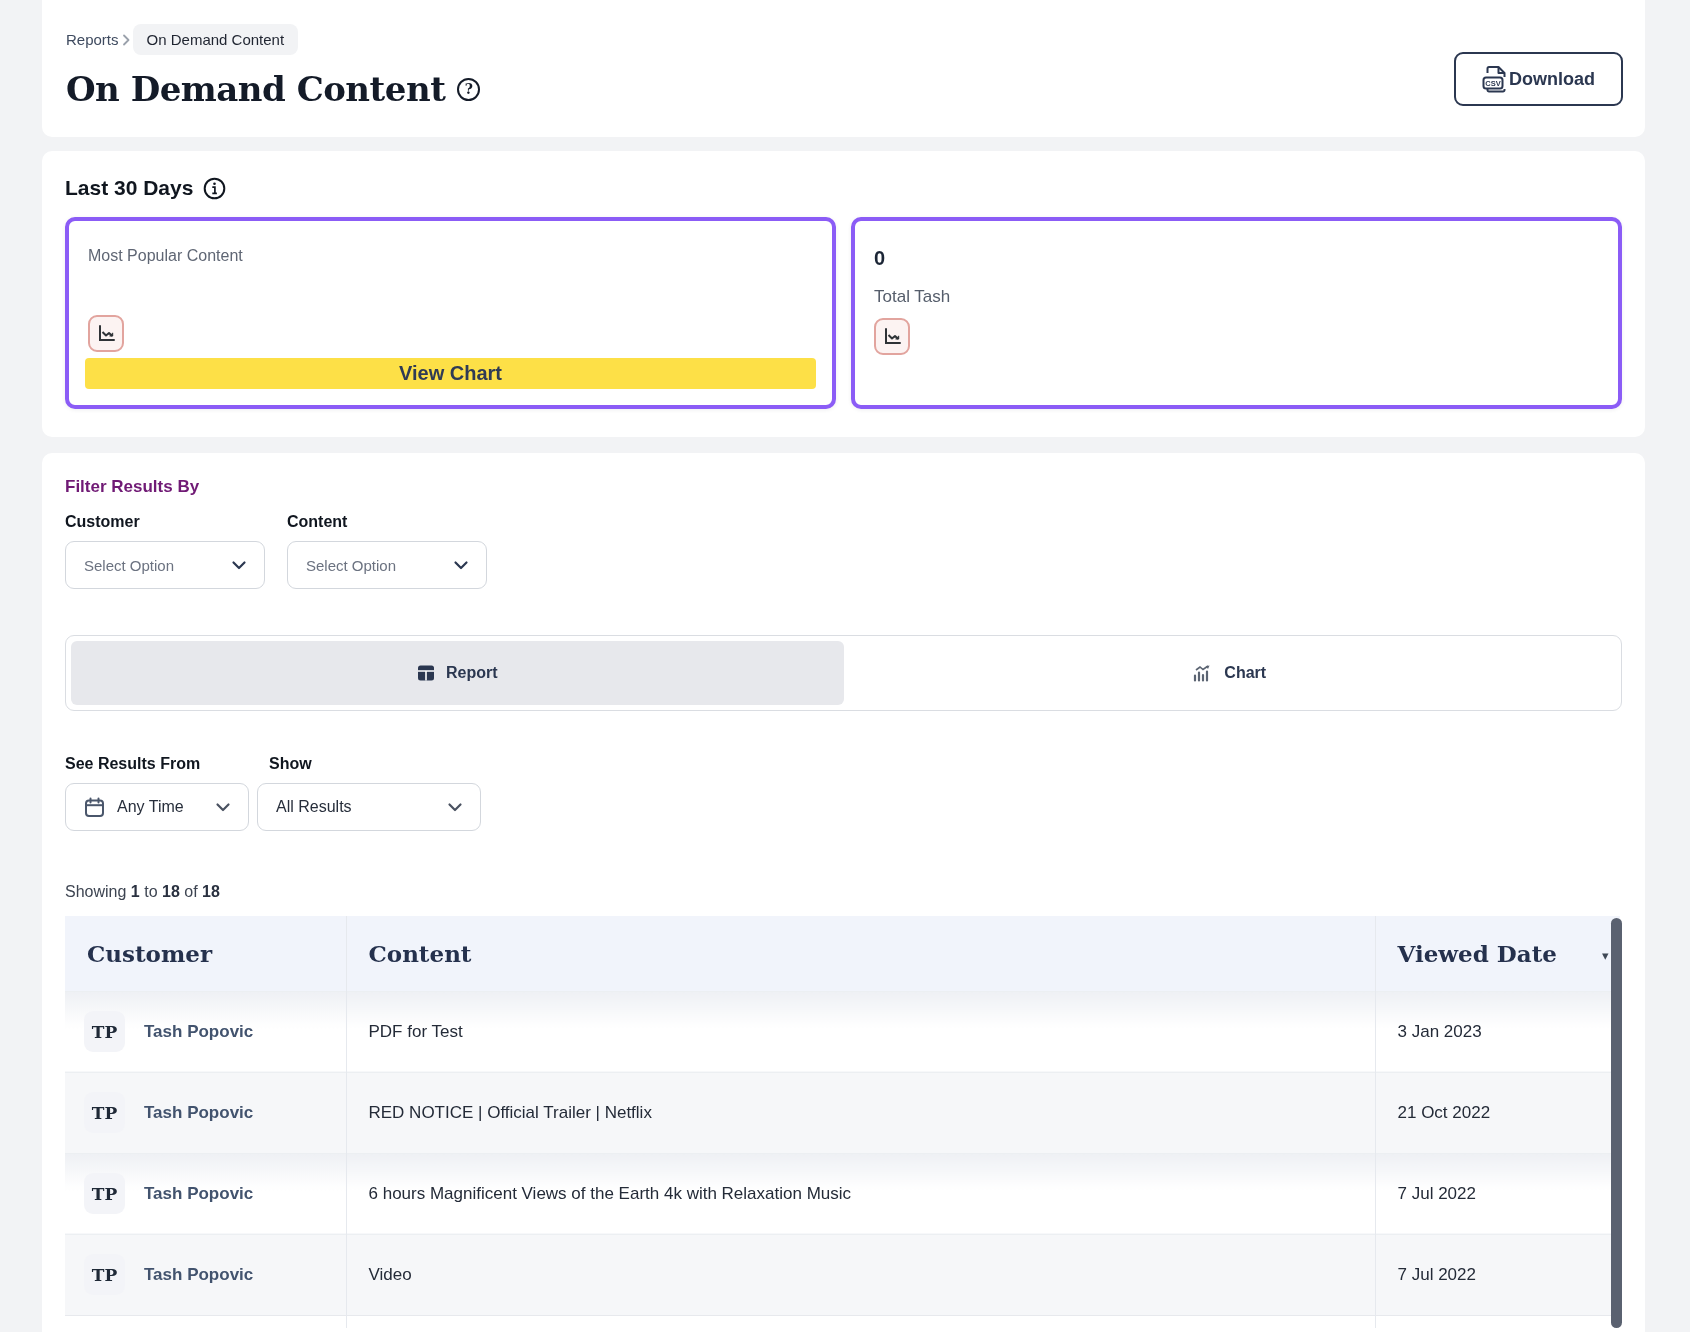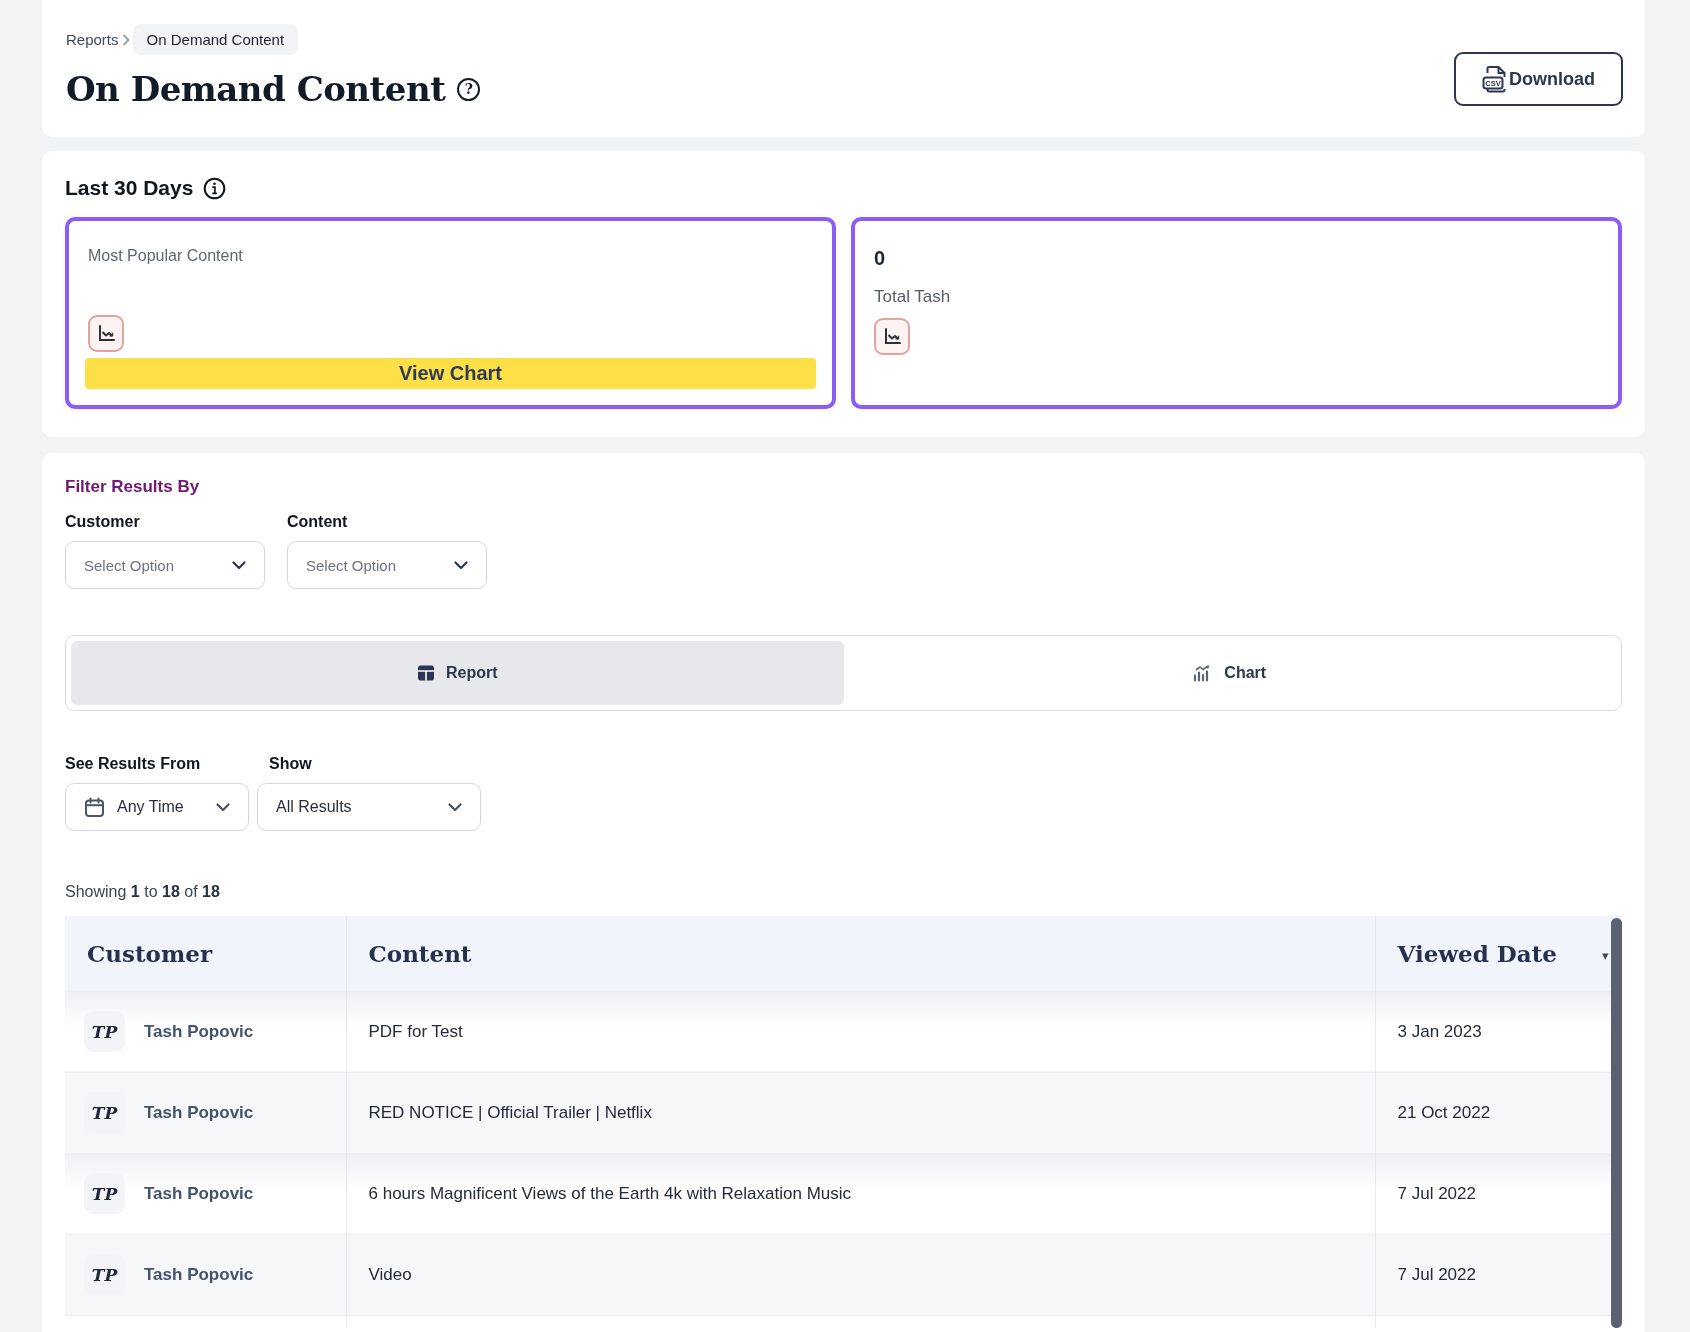--- a/index.html
+++ b/index.html
@@ -135,21 +135,21 @@
   tbody tr { border-top:1px solid #eceff2; }
   tbody tr:nth-child(odd) td { background:linear-gradient(180deg,#eef0f4 0%,#ffffff 46%); }
   tbody tr:nth-child(even) td { background:#f6f7f9; }
   tbody tr.partial-row { border-top:1px solid #e7e9ed; }
   tbody tr.partial-row td { height:13px; background:#fff; }
   td.customer-cell { padding-left:19px; }
   .customer-flex { display:flex; align-items:center; gap:19px; }
   .avatar {
     width:41px; height:41px; border-radius:9px; background:#f3f4f8;
     display:flex; align-items:center; justify-content:center;
-    font-family:"DejaVu Serif", serif; font-weight:bold; font-size:17px; color:#1f2937;font-style:italic;
+    font-family:"DejaVu Serif", serif; font-weight:bold; font-size:17px; color:#1f2937;
   }
   .customer-link { font-weight:bold; color:#42536e; cursor:pointer; }
   .v-scrollbar {
     position:absolute; top:2px; right:-2px; width:11px; height:410px;
     background:#f1f2f4; border-radius:6px;
   }
   .v-thumb { width:11px; height:100%; background:#5a6170; border-radius:6px; cursor:grab; }
 
   svg { display:block; }
 </style>

